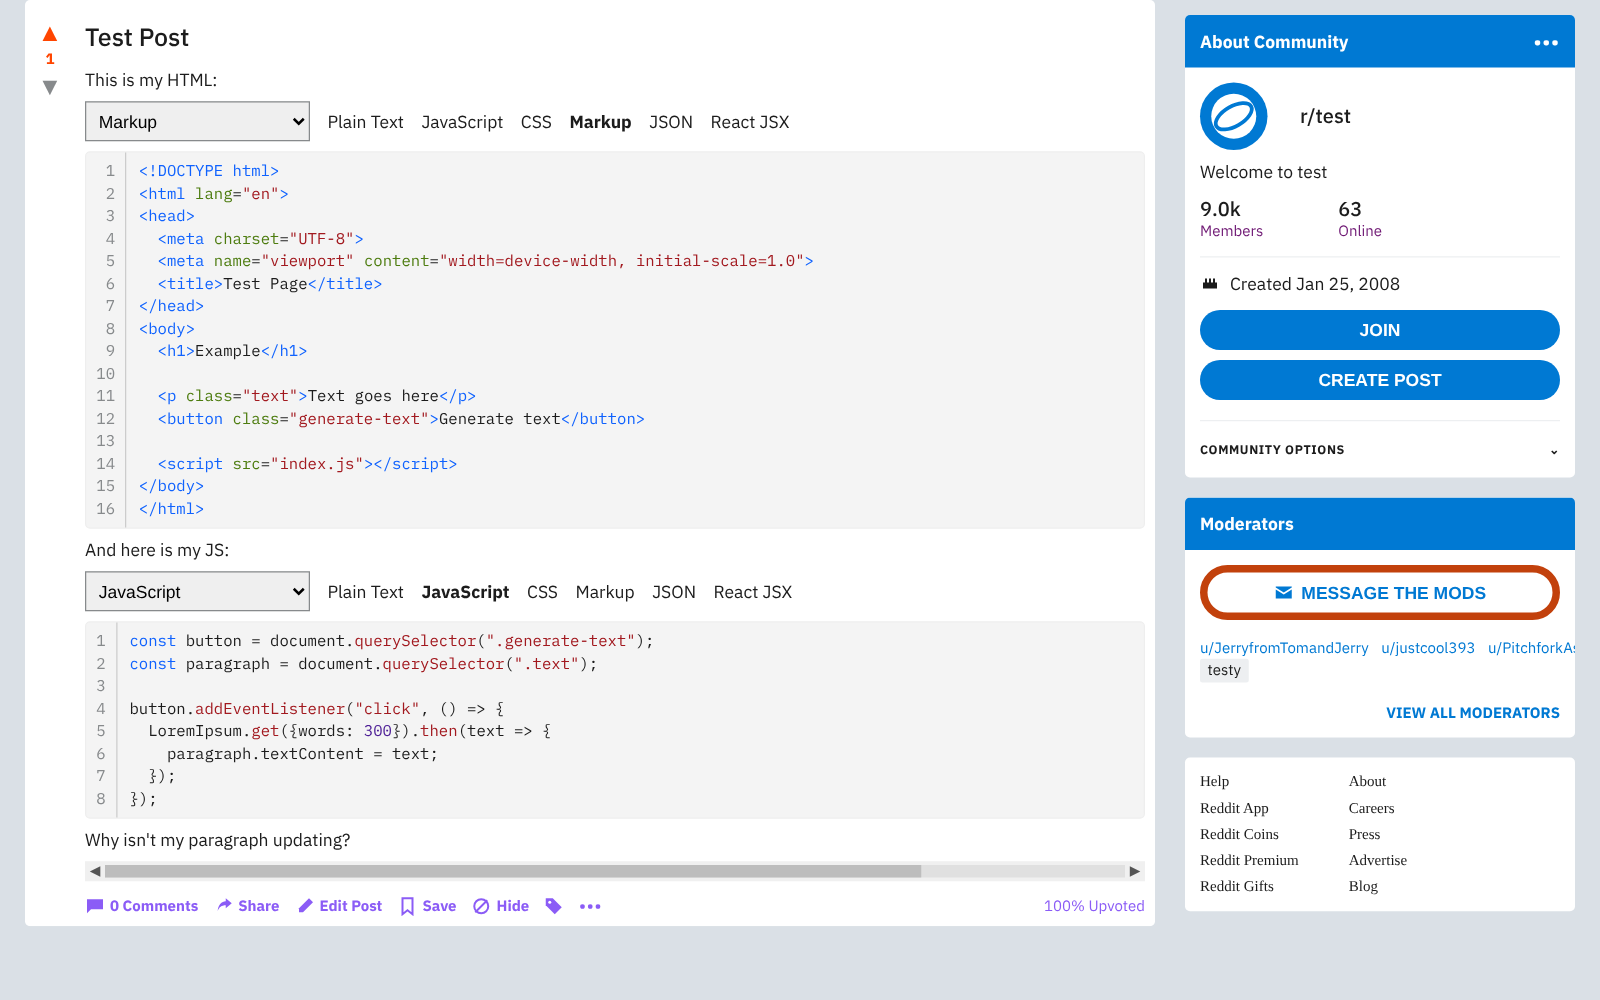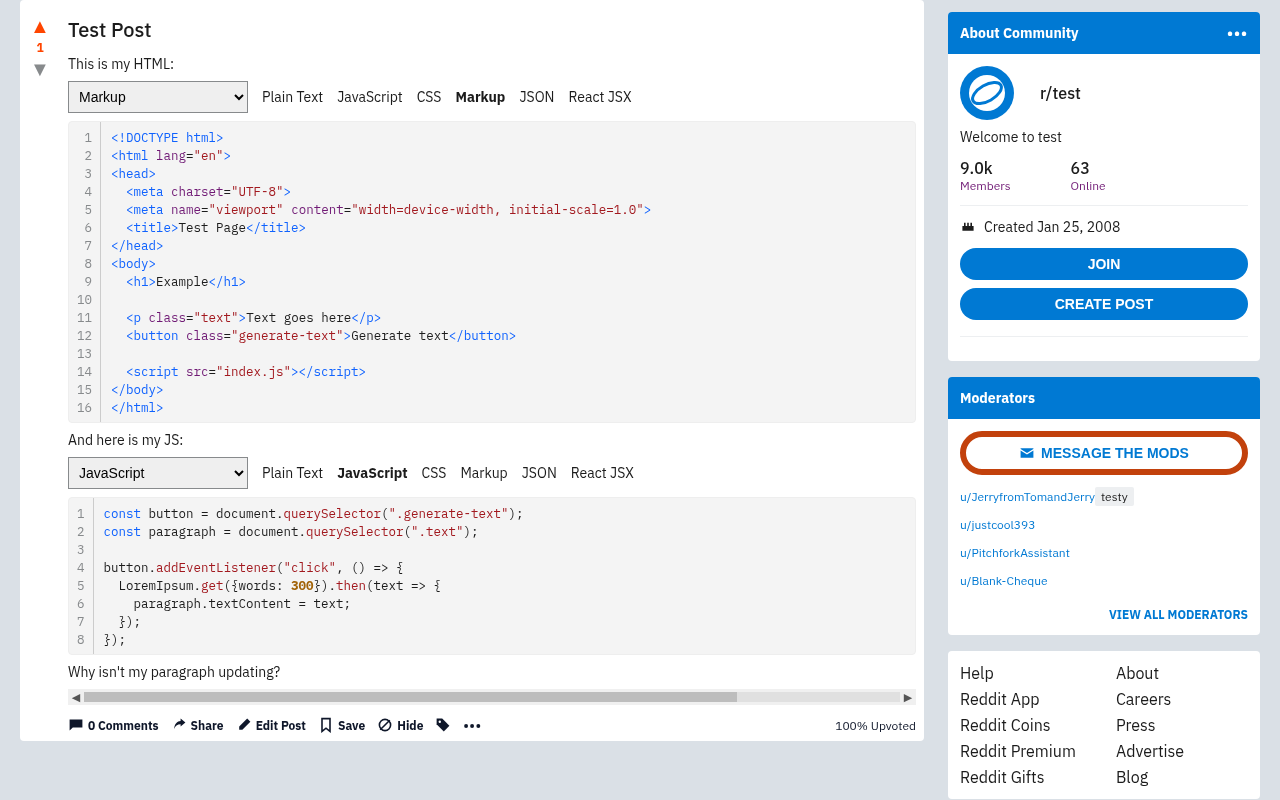--- a/index.html
+++ b/index.html
@@ -17,57 +17,57 @@
 .post-text { font-size: 14px; margin: 8px 0; }
 .lang-row { display: flex; align-items: center; gap: 14px; margin: 8px 0; }
 .lang-select { border: 1px solid #878a8c; padding: 6px; background: #efefef; font-size: 14px; min-width: 180px; }
 .lang-tab { font-size: 14px; cursor: pointer; color: #1c1c1c; }
 .lang-tab.active { font-weight: 700; }
 .code-block { background: #f4f4f4; border-radius: 4px; display: flex; font-family: "IBM Plex Mono", monospace; font-size: 12.5px; margin: 8px 0; border: 1px solid #eee; }
 .gutter { border-right: 1px solid #ccc; padding: 6px 8px; text-align: right; color: #878a8c; user-select: none; }
 .gutter div { line-height: 18px; }
 .code { padding: 6px 10px; white-space: pre; line-height: 18px; overflow-x: auto; }
 .tag { color: #0f62fe; }
-.attr { color: #701a75; }
+.attr { color: #4d7c0f; }
 .string { color: #a2191f; }
 .keyword { color: #0f62fe; }
 .func { color: #a2191f; }
-.num { color: #a16207; font-weight: bold; }
+.num { color: #4c1d95; }
 .scrollbar-row { display: flex; align-items: center; background: #f0f0f0; height: 16px; margin: 4px 0 8px; }
 .scroll-arrow { width: 16px; text-align: center; color: #555; font-size: 11px; cursor: pointer; }
 .scroll-track { flex: 1; height: 10px; background: #e0e0e0; position: relative; }
 .scroll-thumb { position: absolute; left: 0; width: 80%; height: 100%; background: #bdbdbd; cursor: pointer; }
-.actions-row { display: flex; align-items: center; gap: 12px; padding-top: 4px; color: #0f172a; font-size: 12px; font-weight: 700; }
+.actions-row { display: flex; align-items: center; gap: 12px; padding-top: 4px; color: #8b5cf6; font-size: 12px; font-weight: 700; }
 .action { display: inline-flex; align-items: center; gap: 4px; cursor: pointer; }
 .action-icon { width: 16px; height: 16px; display: inline-block; }
 .upvoted-label { margin-left: auto; font-weight: 400; }
 .widget { background: #fff; border-radius: 4px; overflow: hidden; }
 .widget-header { background: #0079d3; color: #fff; padding: 12px; font-weight: 700; display: flex; align-items: center; justify-content: space-between; font-size: 14px; }
 .widget-body { padding: 12px; }
 .community-row { display: flex; align-items: center; gap: 26px; margin-bottom: 8px; }
 .community-icon { width: 54px; height: 54px; border-radius: 50%; background: #0079d3; display: flex; align-items: center; justify-content: center; }
 .community-icon svg { width: 40px; height: 40px; }
 .community-name { font-weight: 500; font-size: 16px; }
 .community-desc { font-size: 14px; margin-bottom: 12px; }
 .stats-row { display: flex; gap: 60px; margin-bottom: 12px; }
 .stat-num { font-size: 16px; font-weight: 500; }
 .stat-label { font-size: 12px; color: #701a75; }
 .divider { height: 1px; background: #edeff1; margin: 8px 0 12px; }
 .created-row { display: flex; align-items: flex-start; gap: 8px; font-size: 14px; margin-bottom: 12px; }
 .btn { width: 100%; padding: 8px; border-radius: 999px; text-align: center; font-weight: 700; font-size: 14px; cursor: pointer; border: none; margin-bottom: 8px; }
 .btn-primary { background: #0079d3; color: #fff; }
 .btn-outline { background: #fff; color: #0079d3; border: 6px solid #c2410c; display: flex; align-items: center; justify-content: center; gap: 6px; }
 .community-options { display: flex; justify-content: space-between; align-items: center; padding: 4px 0; font-size: 10px; font-weight: 700; letter-spacing: 0.5px; cursor: pointer; text-transform: uppercase; }
-.mod-list { display: flex; flex-direction: column; gap: 10px; margin-top: 12px; }
+.mod-list { display: flex; flex-direction: row; gap: 10px; margin-top: 12px; }
 .mod-link { color: #0079d3; font-size: 12px; text-decoration: none; cursor: pointer; display: inline-flex; align-items: center; gap: 6px; }
 .mod-badge { background: #edeff1; color: #1c1c1c; padding: 2px 6px; border-radius: 2px; font-size: 12px; }
 .view-all { text-align: right; margin-top: 16px; }
 .view-all a { color: #0079d3; font-weight: 700; font-size: 12px; text-decoration: none; cursor: pointer; }
 .footer-links { display: flex; gap: 40px; padding: 12px; }
-.footer-col { display: flex; flex-direction: column; gap: 6px; font-size: 16px; }
+.footer-col { display: flex; flex-direction: column; gap: 6px; font-size: 12px; font-family: Liberation Serif, serif; }
 .dots { cursor: pointer; letter-spacing: 1px; }
 </style>
 </head>
 <body>
 
 <div class="page">
   <div class="main">
     <div class="post-card">
       <div class="vote-col">
         <span class="vote-arrow up">▲</span>
@@ -247,20 +247,24 @@
         <div class="divider"></div>
         <div class="created-row">
           <svg width="16" height="16" viewBox="0 0 20 20" fill="currentColor">
               <path d="M3 10h14v6H3v-6zm2-4h2v4H5V6zm4 0h2v4H9V6zm4 0h2v4h-2V6z"></path>
             </svg>
           <span>Created Jan 25, 2008</span>
         </div>
         <button class="btn btn-primary">JOIN</button>
         <button class="btn btn-primary">CREATE POST</button>
         <div class="divider"></div>
+        <div class="community-options">
+          <span>COMMUNITY OPTIONS</span>
+          <span>⌄</span>
+        </div>
       </div>
     </div>
 
     <div class="widget">
       <div class="widget-header">
         <span>Moderators</span>
       </div>
       <div class="widget-body">
         <button class="btn btn-outline">
           <svg width="16" height="16" viewBox="0 0 20 20" fill="#0079d3">

